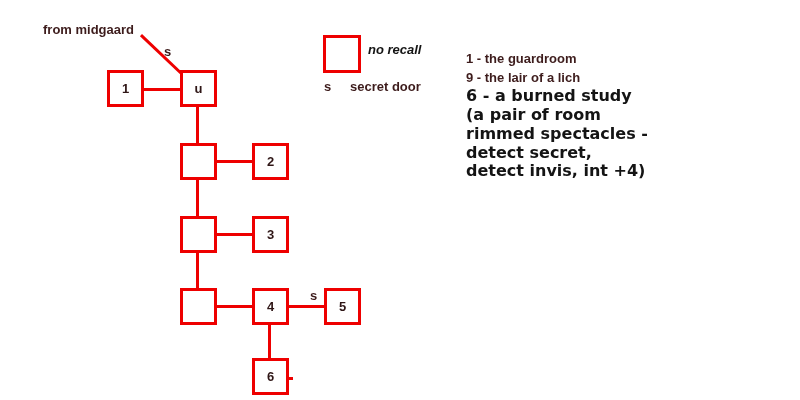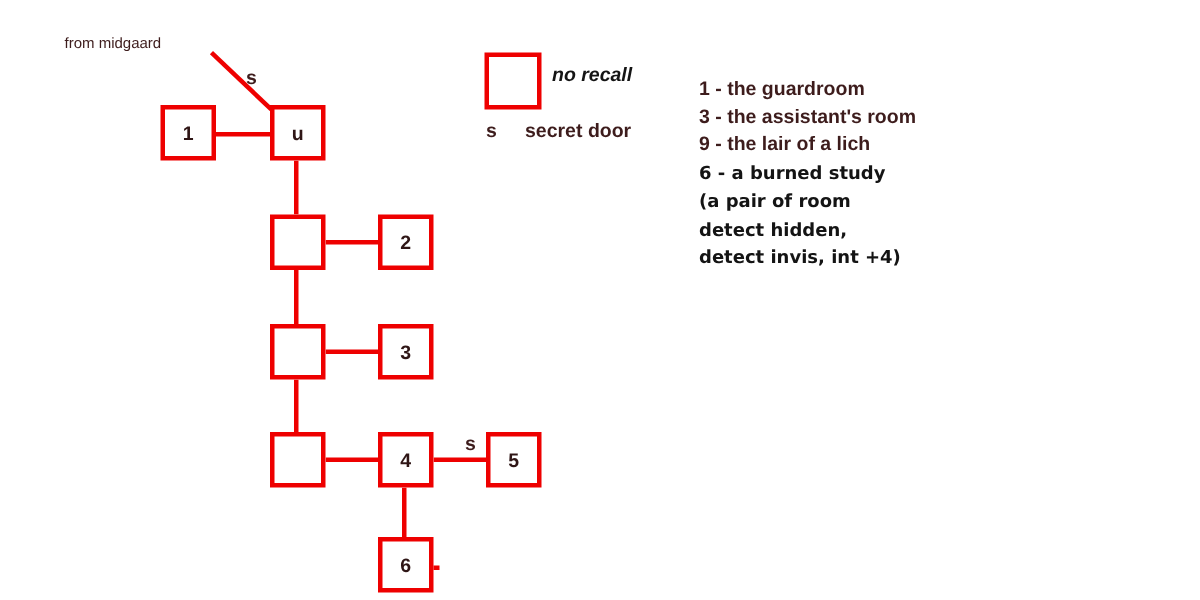--- a/index.html
+++ b/index.html
@@ -14,38 +14,38 @@
     font-weight:bold;font-size:13px;color:var(--room-label,#2f1616);
     font-family:"Liberation Sans",sans-serif;
   }
   .line{position:absolute;background:var(--red,#ee0000);}
   .diag{position:absolute;height:3px;background:var(--red,#ee0000);transform-origin:0 0;}
   .s-label{
     position:absolute;font-weight:bold;font-size:13px;line-height:15px;
     color:var(--maroon,#3d1c1c);font-family:"Liberation Sans",sans-serif;
   }
   .origin-label{
-    position:absolute;font-weight:normal;font-size:10px;line-height:15px;
+    position:absolute;font-weight:bold;font-size:13px;line-height:15px;
     color:var(--maroon,#3d1c1c);white-space:nowrap;
   }
   .legend-box{
     position:absolute;width:38px;height:38px;box-sizing:border-box;
     border:3px solid var(--red,#ee0000);background:#fff;
   }
   .legend-text{
     position:absolute;font-weight:bold;font-size:13px;line-height:15px;white-space:nowrap;
   }
   .legend-text.ink{color:var(--ink,#141414);}
   .legend-text.maroon{color:var(--maroon,#3d1c1c);}
   .key-list{position:absolute;width:230px;}
   .key-line{
     font-weight:bold;font-size:13px;line-height:18.7px;white-space:nowrap;
   }
   .key-line.maroon{color:var(--maroon,#3d1c1c);font-family:"Liberation Sans",sans-serif;}
-  .key-line.round{color:var(--ink,#141414);font-family:"DejaVu Sans",sans-serif;font-size:12px;}
+  .key-line.round{color:var(--ink,#141414);font-family:"DejaVu Sans",sans-serif;font-size:16px;}
 </style>
 </head>
 <body>
 
 <div class="screen">
 
   <div id="map-canvas">
     <div class="origin-label" id="origin-label" style="position: absolute; left: 43px; top: 22px;">from midgaard</div>
 
   <div class="line" style="left: 144px; top: 88px; width: 36px; height: 3px;"></div>
@@ -96,21 +96,21 @@
   <div>
     <div class="legend-box" id="legend-box" style="position: absolute; left: 323px; top: 35px;"></div>
     <div class="legend-text ink" id="legend-no-recall" style="position: absolute; left: 368px; top: 42px; font-style: italic;">no recall</div>
     <div class="legend-text maroon" id="legend-s" style="position: absolute; left: 324px; top: 79px;">s</div>
     <div class="legend-text maroon" id="legend-secret-door" style="position: absolute; left: 350px; top: 79px;">secret door</div>
   </div>
 
   <div class="key-list" id="key-list" style="position: absolute; left: 466px; top: 22px; margin-top: 28px;">
 
   <div class="key-line maroon">1 - the guardroom</div>
-      <div class="key-line maroon">3 - the assistant's room</div>
       <div class="key-line maroon">9 - the lair of a lich</div>
       <div class="key-line round">6 - a burned study</div>
       <div class="key-line round">(a pair of room</div>
-      <div class="key-line round">detect hidden,</div>
+      <div class="key-line round">rimmed spectacles -</div>
+      <div class="key-line round">detect secret,</div>
       <div class="key-line round">detect invis, int +4)</div>
     </div>
 
 </div>
 
 </body></html>

